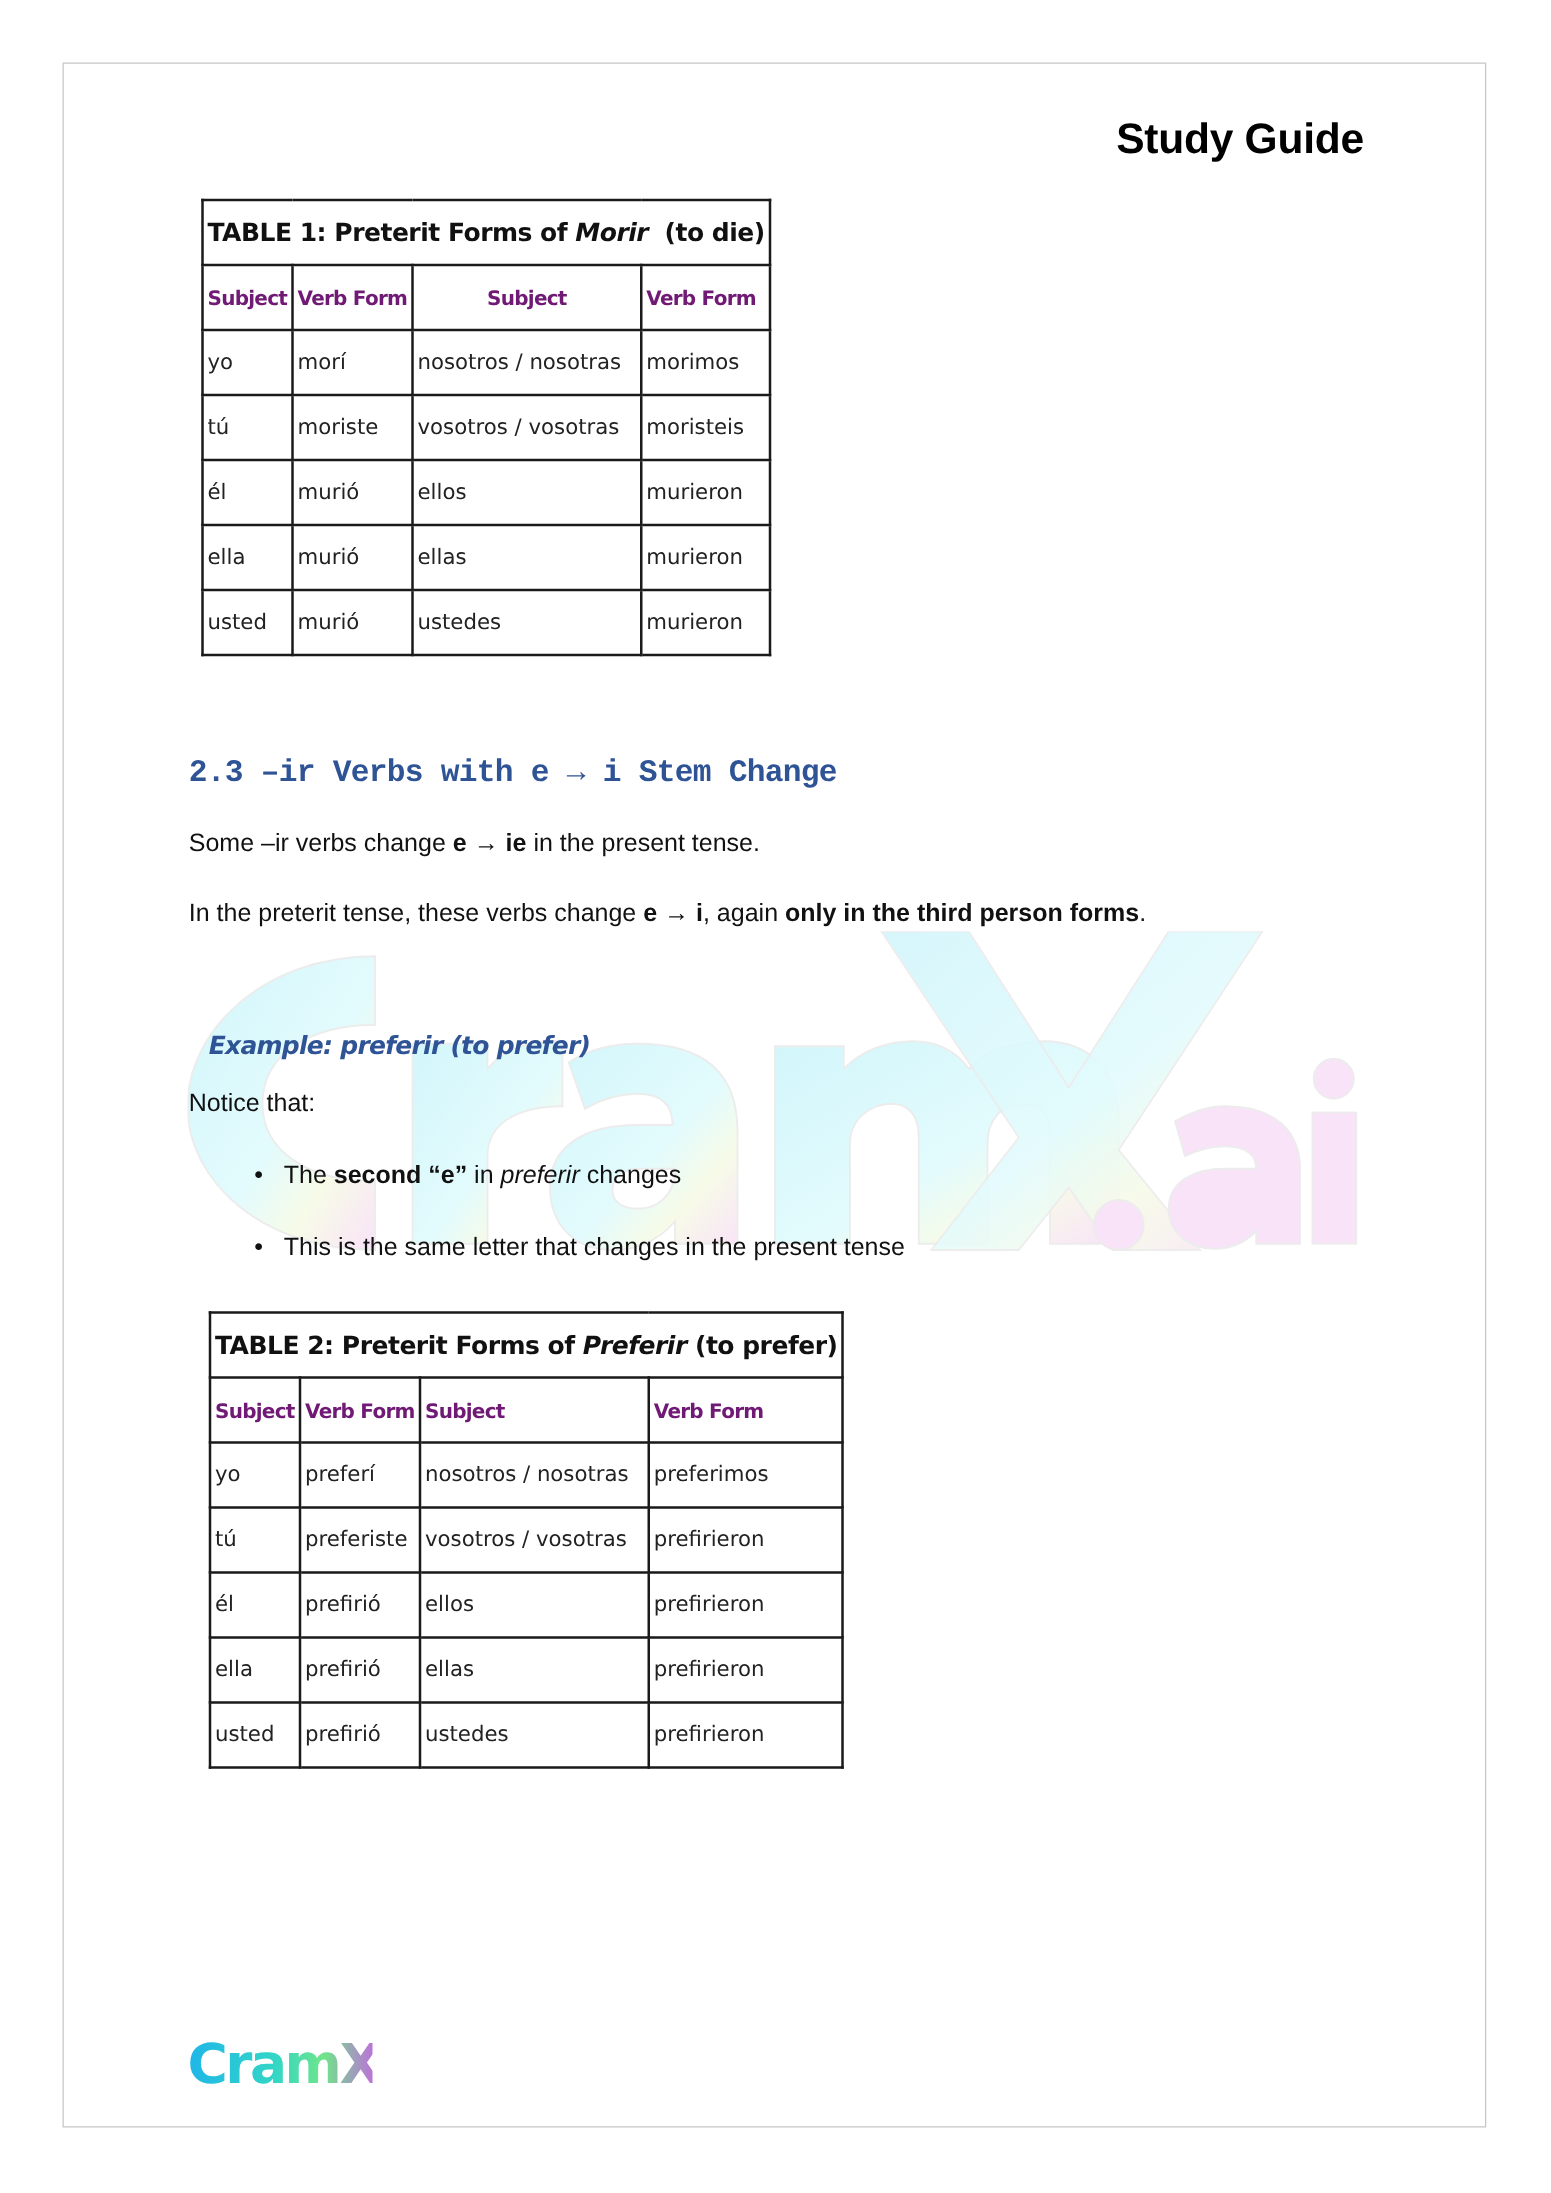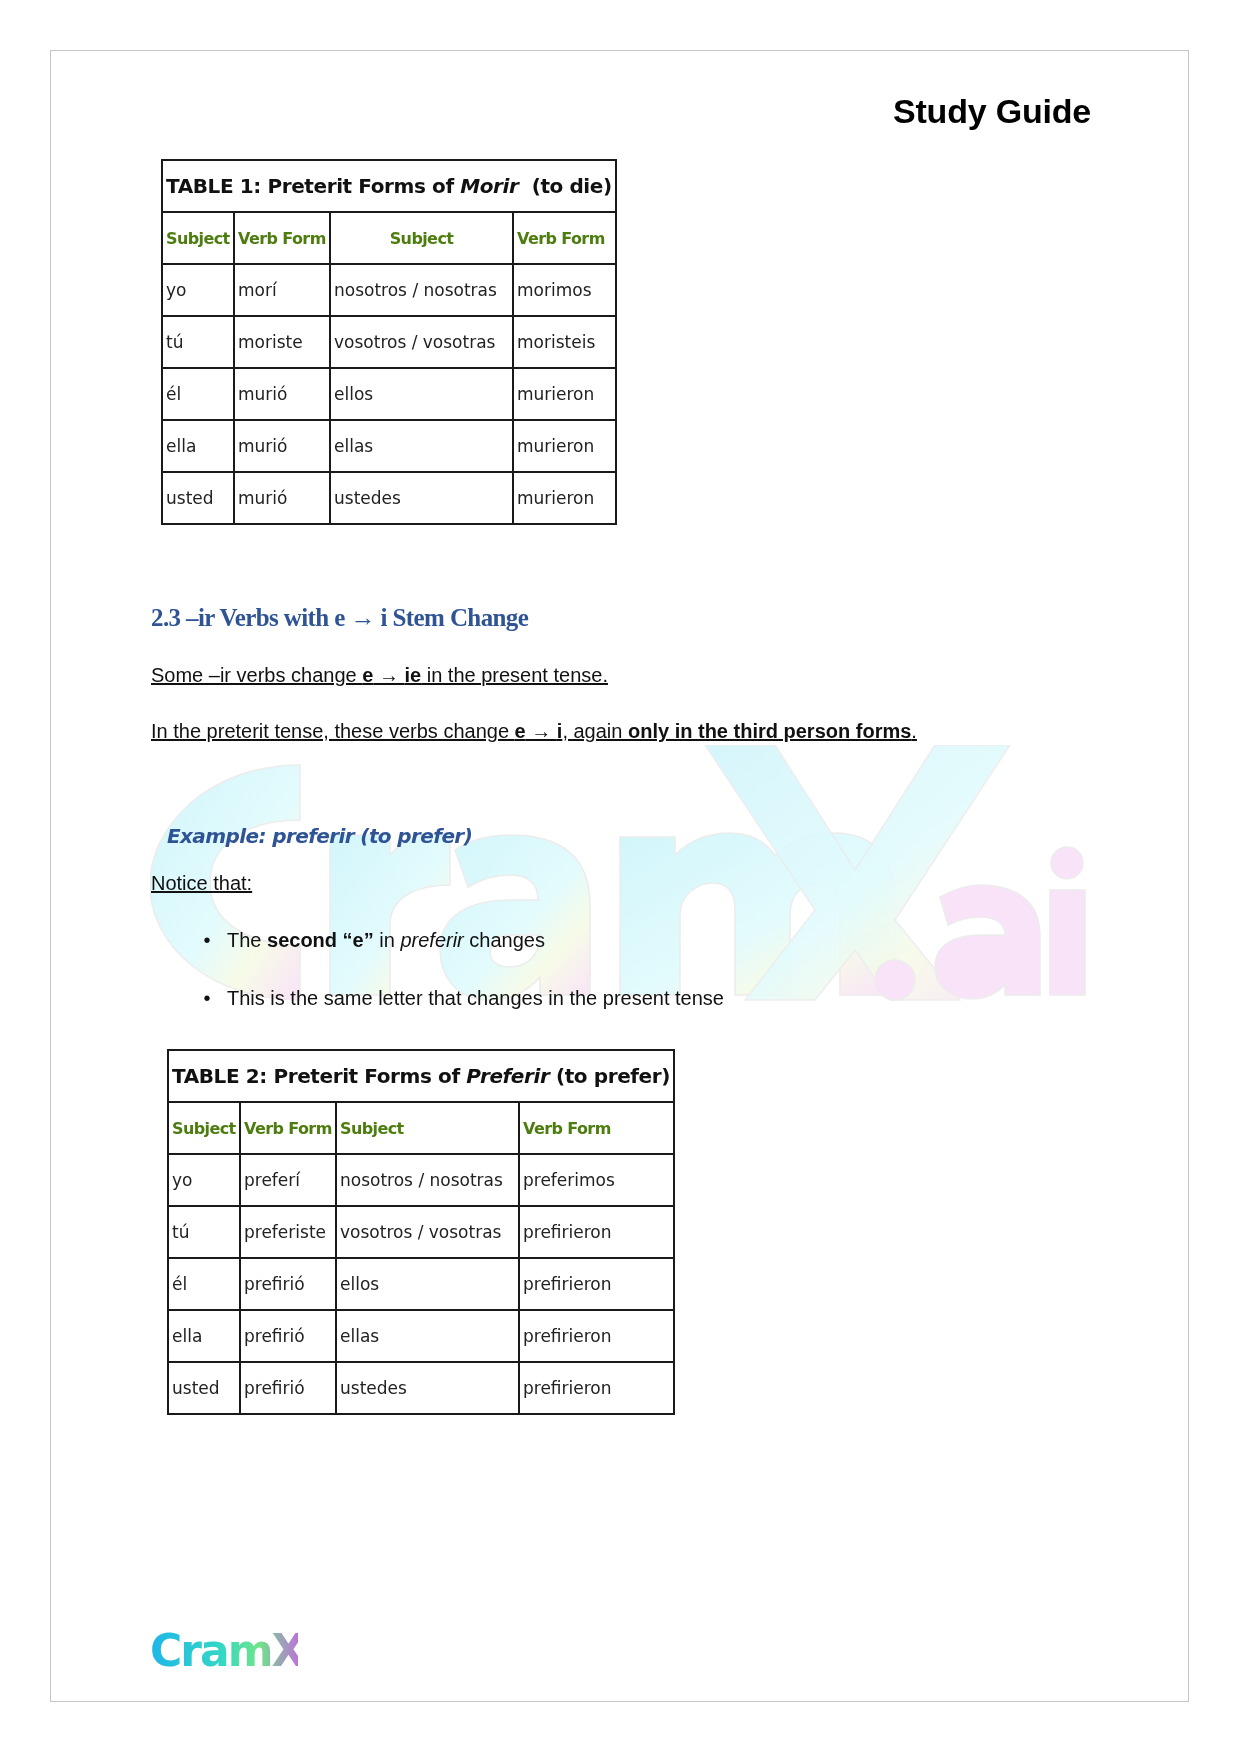--- a/index.html
+++ b/index.html
@@ -8,31 +8,31 @@
   .doc-title { position: absolute; left: 893px; top: 92px; font-size: 34px; font-weight: bold; letter-spacing: -0.2px; }
 
   
   .watermark { position: absolute; left: 150px; top: 745px; width: 950px; height: 260px; pointer-events: none; z-index: 0; }
   .watermark svg { width: 100%; height: 100%; }
 
   .content { position: absolute; z-index: 1; }
 
   table.conj { position: absolute; border-collapse: collapse; font-family: "DejaVu Sans", sans-serif; font-size: 17px; color: #222; }
   table.conj td, table.conj th { border: 2px solid #1a1a1a; height: 50px; padding: 0 3px; text-align: left; vertical-align: middle; white-space: nowrap; }
-  table.conj th { font-weight: bold; font-size: 16px; color: #4d7c0f; font-family: "DejaVu Sans", sans-serif; letter-spacing: -0.6px; }
+  table.conj th { font-weight: bold; font-size: 16px; color: #701a75; font-family: "DejaVu Sans", sans-serif; letter-spacing: -0.6px; }
   table.conj .caption-cell { font-size: 20px; font-weight: bold; height: 50px; color: #111; letter-spacing: -0.4px; }
   table.conj .caption-cell i { font-style: italic; }
   #table1 { left: 161px; top: 159px; width: 443px; }
   #table2 { left: 167px; top: 1049px; width: 459px; }
   #table1 th.center { text-align: center; }
   #table2 .caption-cell { text-align: right; font-weight: normal; }
   #table2 .caption-cell b { font-weight: bold; }
 
-  .h2 { position: absolute; left: 151px; top: 604px; font-family: Liberation Serif, serif; font-size: 25px; font-weight: bold; color: #2f5496; letter-spacing: -0.6px; text-align: center; }
-  .para { position: absolute; left: 151px; font-size: 20px; color: #111; white-space: nowrap; text-decoration: underline; }
+  .h2 { position: absolute; left: 151px; top: 604px; font-family: Liberation Mono, monospace; font-size: 25px; font-weight: bold; color: #2f5496; letter-spacing: -0.6px; text-align: center; }
+  .para { position: absolute; left: 151px; font-size: 20px; color: #111; white-space: nowrap; }
   .example { position: absolute; left: 151px; top: 824px; font-family: "DejaVu Sans", sans-serif; font-size: 20px; font-weight: bold; font-style: italic; color: #2f5496; letter-spacing: -0.6px; margin-left: 16px; }
   .bullet { position: absolute; left: 187px; font-size: 20px; color: #111; white-space: nowrap; text-align: center; }
   .bullet .dot { display: inline-block; width: 40px; }
 
   .logo { position: absolute; left: 150px; top: 1622px; width: 148px; height: 52px; }
 </style>
 </head>
 <body>
 
 <div class="page-frame"></div>

